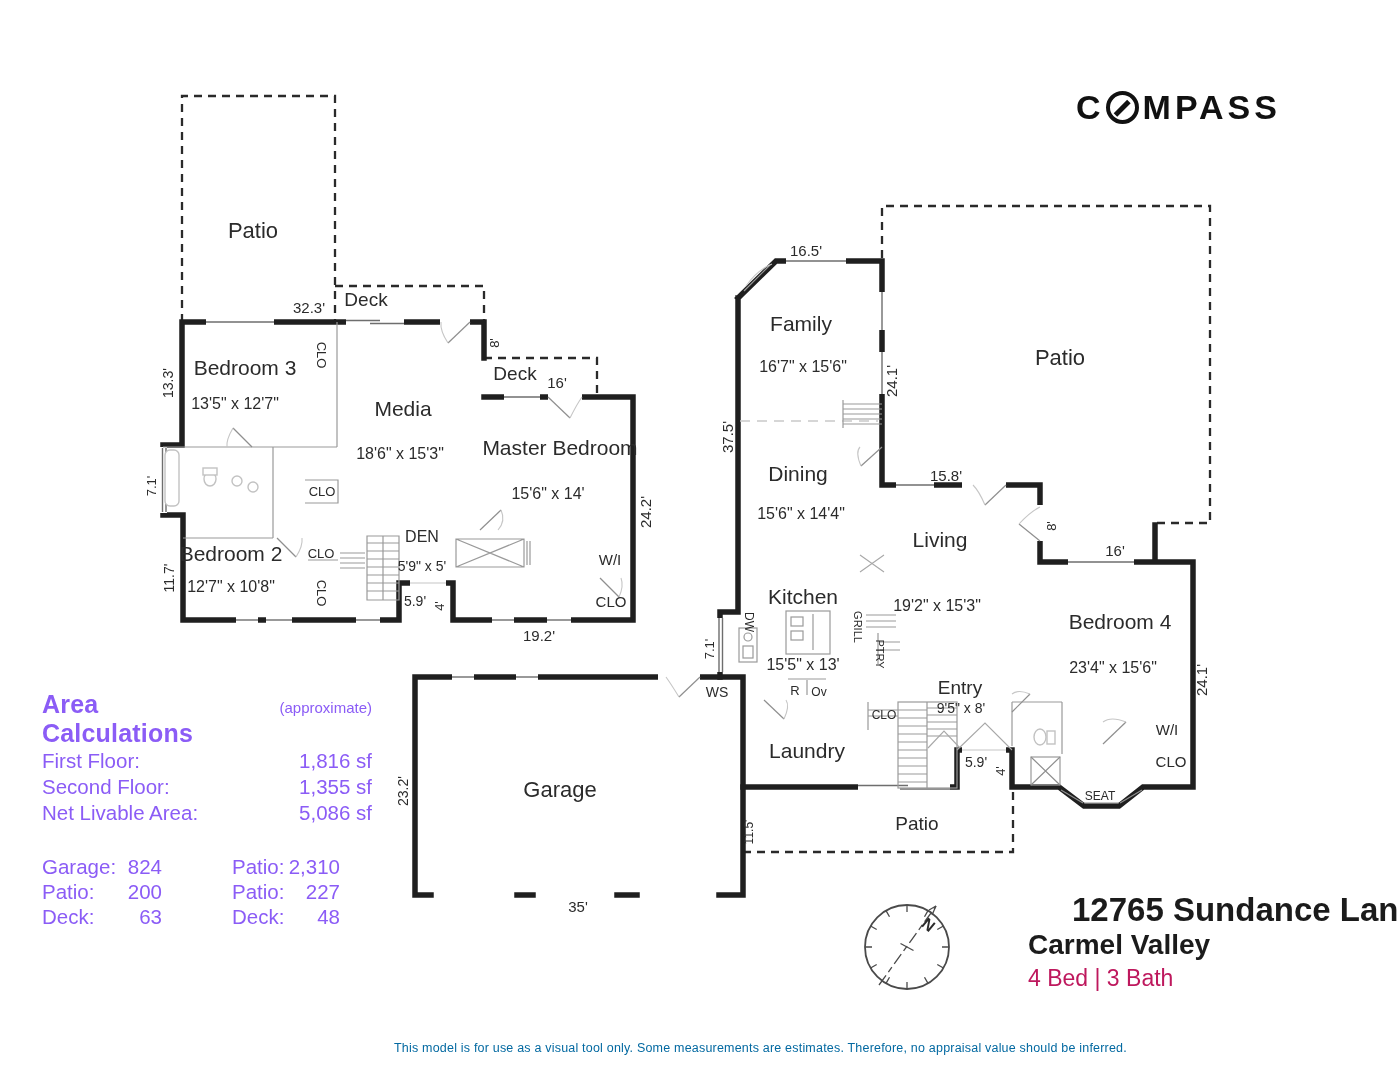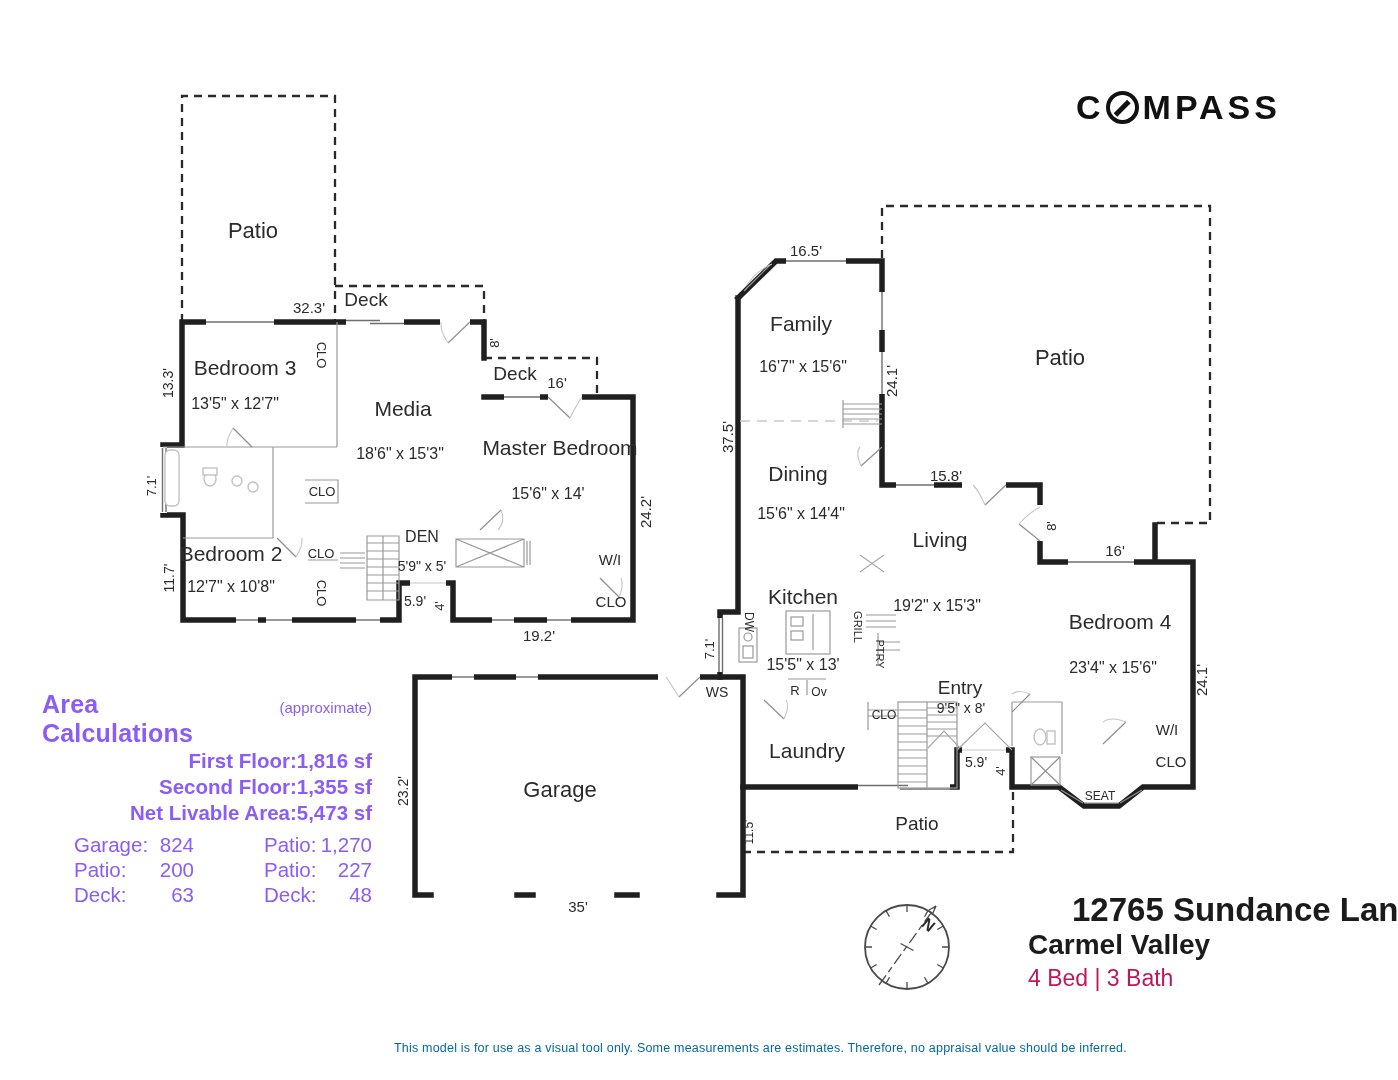--- a/index.html
+++ b/index.html
@@ -26,22 +26,22 @@
         font-size:34px;font-weight:700;letter-spacing:4px;color:#111;}
   .logo-o{width:25px;height:25px;border:4.5px solid #111;border-radius:50%;
           display:inline-block;position:relative;margin:0 4px 0 1px;}
   .logo-slash{position:absolute;left:50%;top:50%;width:19px;height:4.5px;background:#111;
           transform:translate(-50%,-50%) rotate(-45deg);}
   
   .area-calc{position:absolute;left:42px;top:690px;width:330px;color:#8b5cf6;}
   .ac-title-row{display:flex;align-items:baseline;}
   .ac-title{font-size:25px;font-weight:700;letter-spacing:0.2px;}
   .ac-approx{font-size:15px;margin-left:40px;}
-  .ac-row{display:flex;justify-content:flex-end;font-size:20.5px;line-height:26px;font-weight:bold;}
-  .ac-extras{display:flex;margin-top:6px;justify-content:flex-end;}
+  .ac-row{display:flex;justify-content:space-between;font-size:20.5px;line-height:26px;}
+  .ac-extras{display:flex;margin-top:28px;}
   .ac-col1{width:120px;}
   .ac-col2{width:108px;margin-left:70px;}
   .ac-xrow{display:flex;justify-content:space-between;font-size:20.5px;line-height:25px;}
   
   .listing{position:absolute;left:1028px;top:891px;color:#1b1b1b;white-space:nowrap;}
   .addr{font-size:33px;font-weight:700;line-height:37px;margin-left:44px;}
   .city{font-size:28px;font-weight:700;line-height:34px;}
   .bb{font-size:23px;font-weight:400;line-height:33px;color:#be185d;}
   .disclaimer{position:absolute;left:394px;top:1041px;font-size:12.5px;color:#0369a1;letter-spacing:0.2px;}
 </style>
@@ -285,41 +285,41 @@
     <div class="ac-row">
       <span>First Floor:</span>
       <span>1,816 sf</span>
     </div>
     <div class="ac-row">
       <span>Second Floor:</span>
       <span>1,355 sf</span>
     </div>
     <div class="ac-row">
       <span>Net Livable Area:</span>
-      <span>5,473 sf</span>
+      <span>5,086 sf</span>
     </div>
     <div class="ac-extras">
       <div class="ac-col1">
         <div class="ac-xrow">
           <span>Garage:</span>
           <span>824</span>
         </div>
         <div class="ac-xrow">
           <span>Patio:</span>
           <span>200</span>
         </div>
         <div class="ac-xrow">
           <span>Deck:</span>
           <span>63</span>
         </div>
       </div>
       <div class="ac-col2">
         <div class="ac-xrow">
           <span>Patio:</span>
-          <span>1,270</span>
+          <span>2,310</span>
         </div>
         <div class="ac-xrow">
           <span>Patio:</span>
           <span>227</span>
         </div>
         <div class="ac-xrow">
           <span>Deck:</span>
           <span>48</span>
         </div>
       </div>

